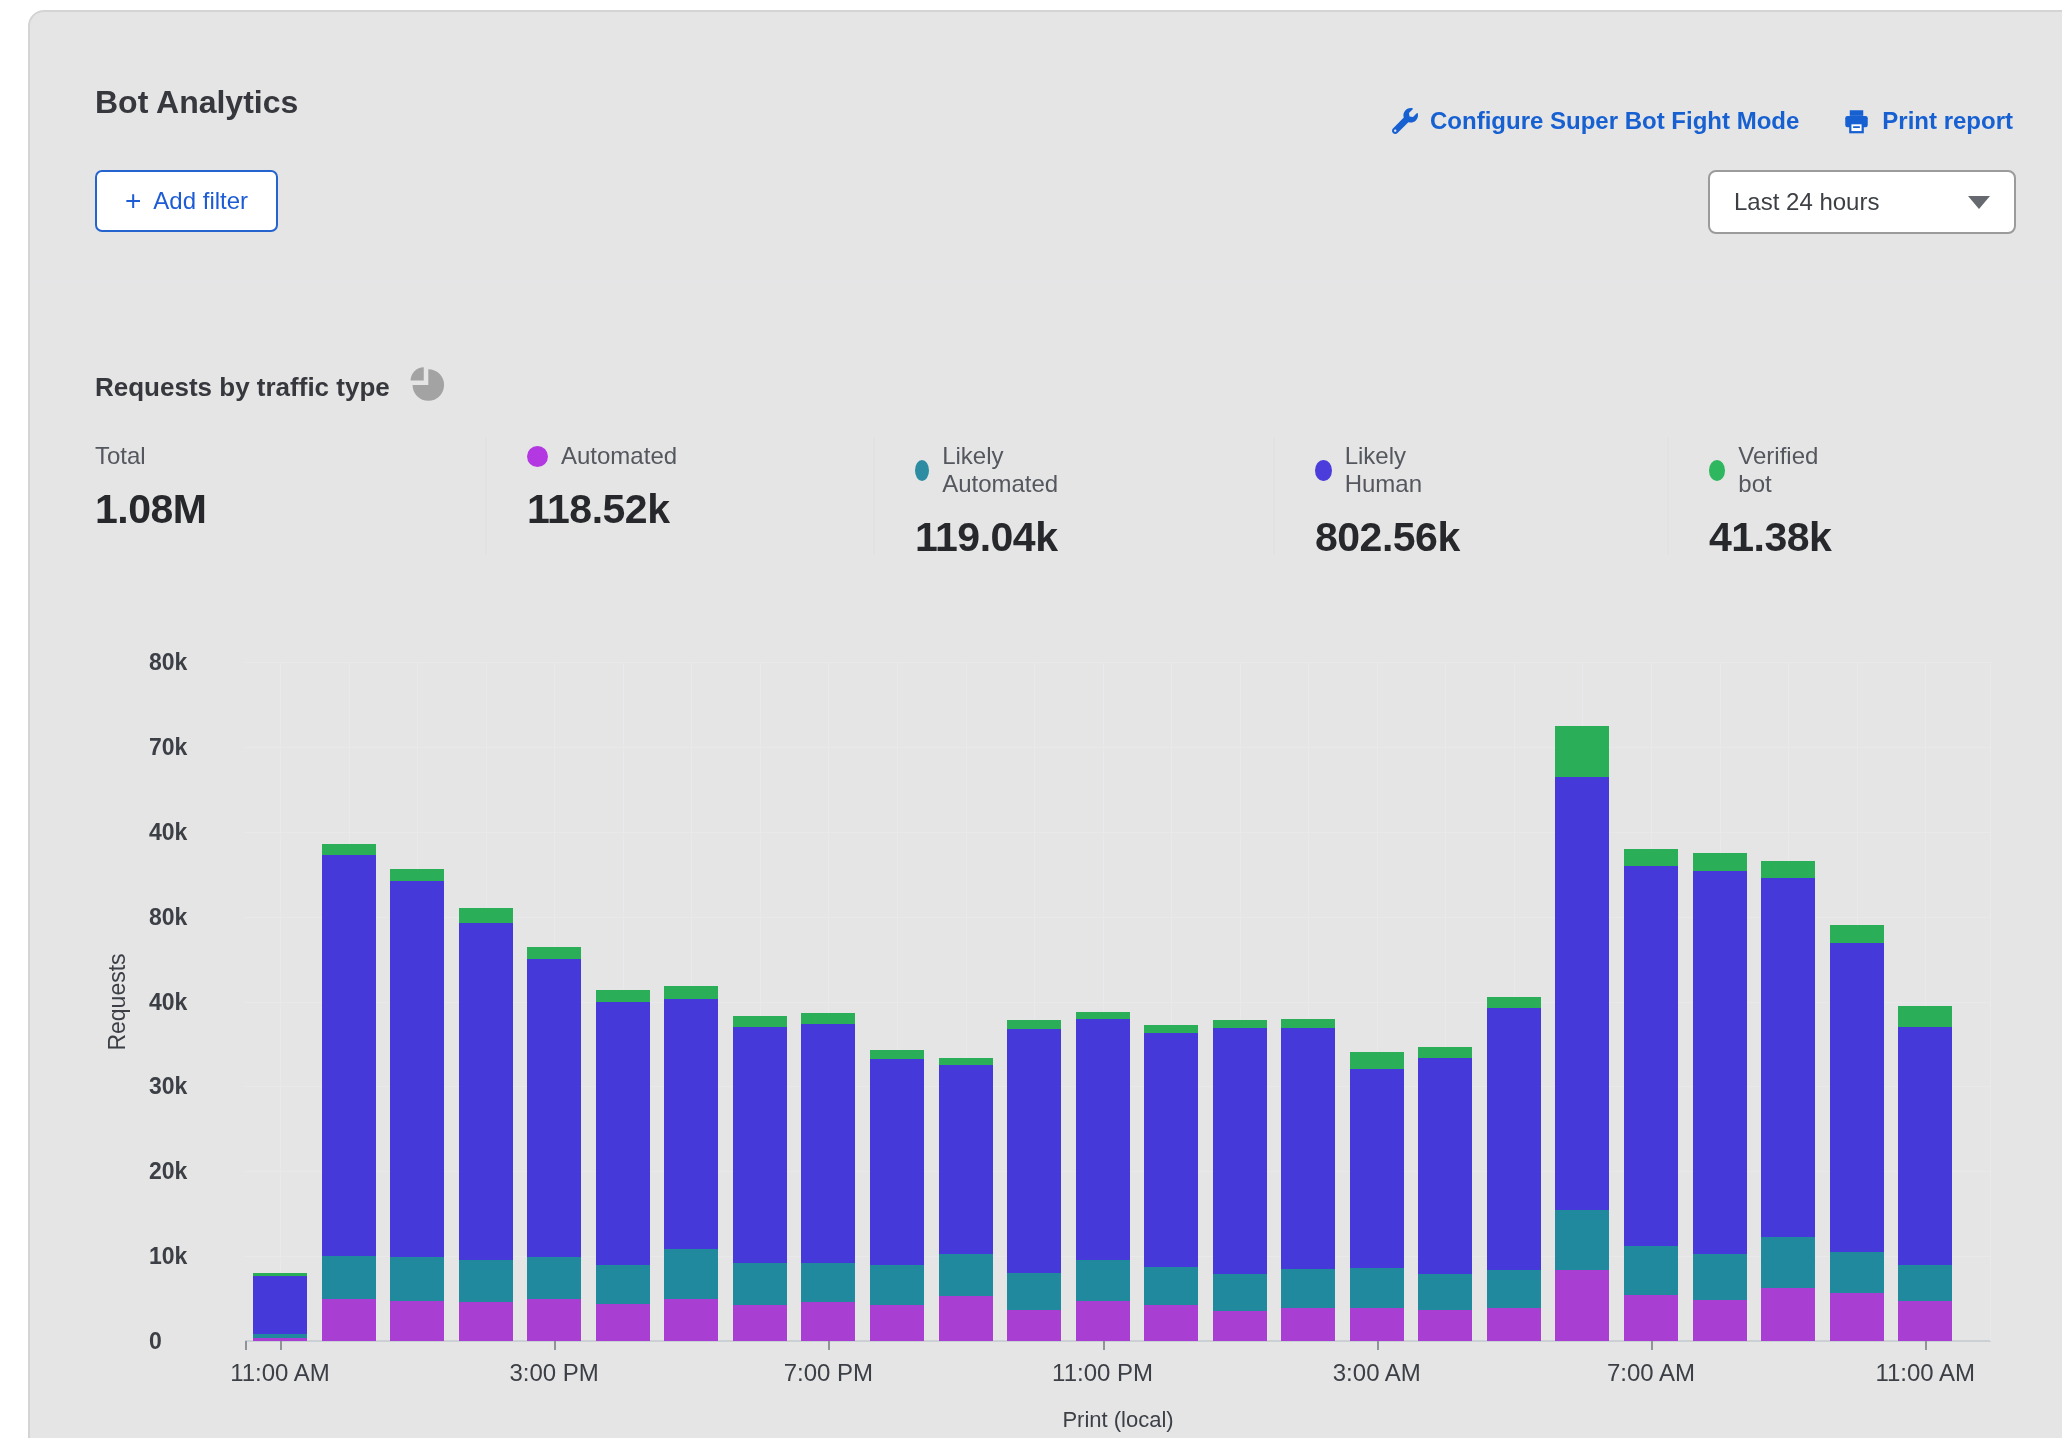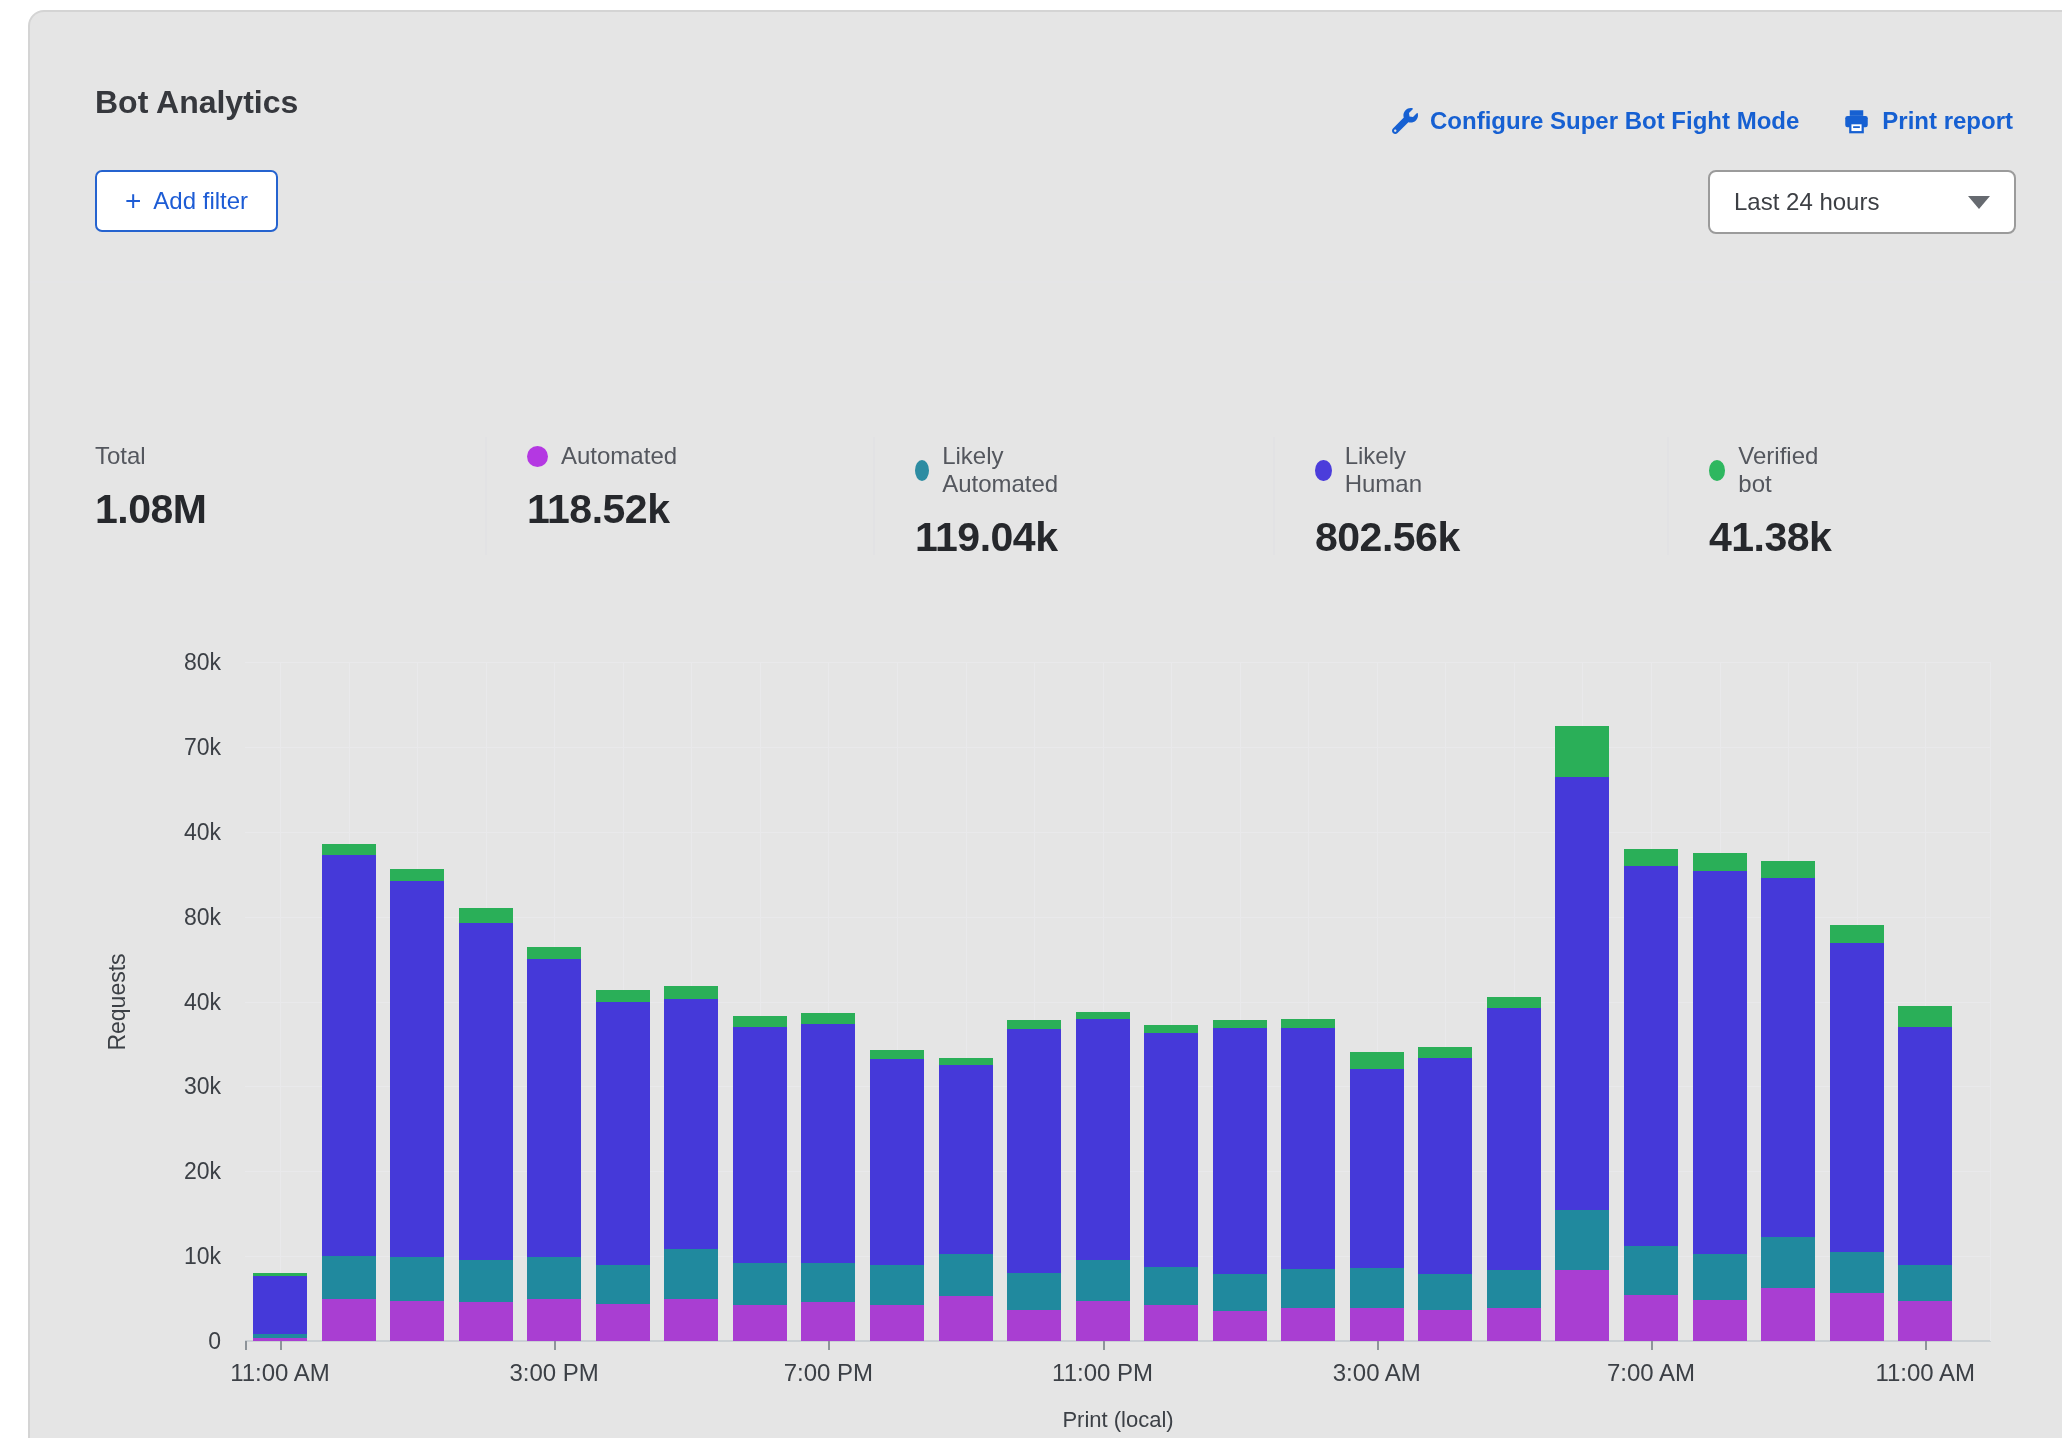--- a/index.html
+++ b/index.html
@@ -33,22 +33,22 @@
   .stat .lab { display:flex; align-items:center; gap:13px; font-size:24px; color:#54575e; }
   .dot { width:21px; height:21px; border-radius:50%; display:inline-block; }
   .stat .val { margin-top:16px; font-size:41px; font-weight:700; color:#26282c; letter-spacing:-0.5px; }
   .vdiv { position:absolute; top:425px; width:2px; height:118px; background:#e2e2e4; }
   
   .plot { position:absolute; left:215px; top:650px; width:1746px; height:679px; }
   .gridline-h { position:absolute; left:0; width:100%; height:1px; background:#e9e9eb; }
   .gridline-v { position:absolute; top:0; width:1px; height:100%; background:#e9e9eb; }
   .plot-right-edge { position:absolute; top:0; right:0; width:1px; height:100%; background:#e9e9eb; }
   .baseline { position:absolute; left:0; bottom:-1px; width:100%; height:2px; background:#cbd0d4; }
-  .ylab { position:absolute; right:100%; margin-right:24px; width:80px; text-align:right;
-    font-size:23px; color:#3c4046; transform:translateY(-50%); }
+  .ylab { position:absolute; right:100%; margin-right:16px; width:80px; 
+    font-size:23px; color:#3c4046; transform:translateY(-50%);font-weight:bold; }
   .ytitle { position:absolute; left:-128px; top:50%; font-size:23px; color:#3c4046;
     transform:translate(-50%,-50%) rotate(-90deg); white-space:nowrap; }
   .bar { position:absolute; bottom:0; width:54px; display:flex; flex-direction:column-reverse; }
   .seg { width:100%; }
   .xlab { position:absolute; top:100%; margin-top:18px; width:160px; text-align:center;
     font-size:24px; color:#3c4046; transform:translateX(-50%); white-space:nowrap; }
   .xtick { position:absolute; top:100%; width:2px; height:9px; background:#8d9399; }
   .xtitle { position:absolute; top:100%; margin-top:66px; left:50%; transform:translateX(-50%);
     font-size:22px; color:#3c4046; }
 </style>
@@ -86,20 +86,29 @@
     <span>Add filter</span>
   </button>
 
   <div class="time-select">
     <span>Last 24 hours</span>
     <span class="caret"></span>
   </div>
 
   <div class="header-divider"></div>
 
+  <div class="section-heading">
+    <h2>Requests by traffic type</h2>
+    <span>
+      <svg width="42" height="42" viewBox="0 0 64 64">
+          <path fill="#a3a3a3" d="M34 32 L34 8 A24 24 0 1 1 10 32 Z"></path>
+          <path fill="#a3a3a3" d="M27 25 L27 5 A20 20 0 0 0 7 25 Z"></path>
+        </svg>
+    </span>
+  </div>
 
   <div class="stats">
     <div class="stat" style="left:65px">
       <div class="lab">
           <span>Total</span>
         </div>
       <div class="val">1.08M</div>
     </div>
     <div class="vdiv" style="left:455px"></div>
     <div class="stat" style="left:497px">

